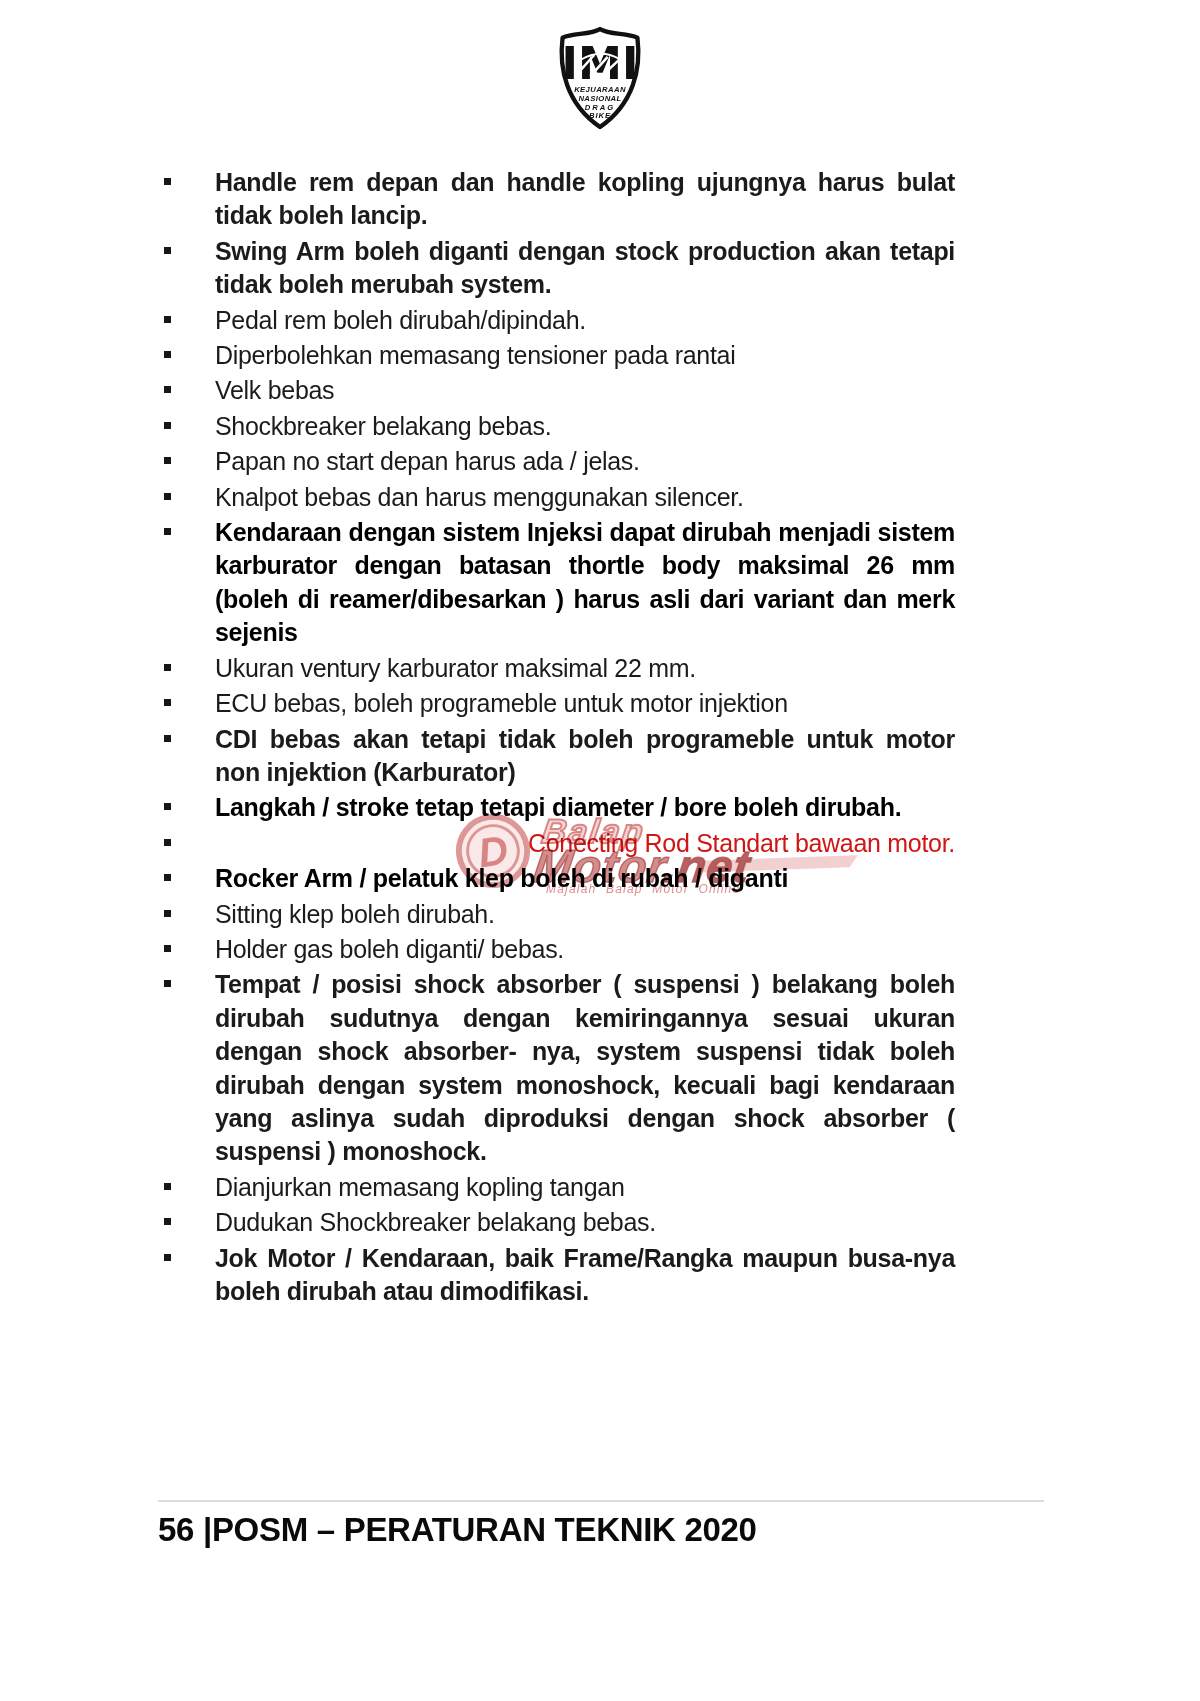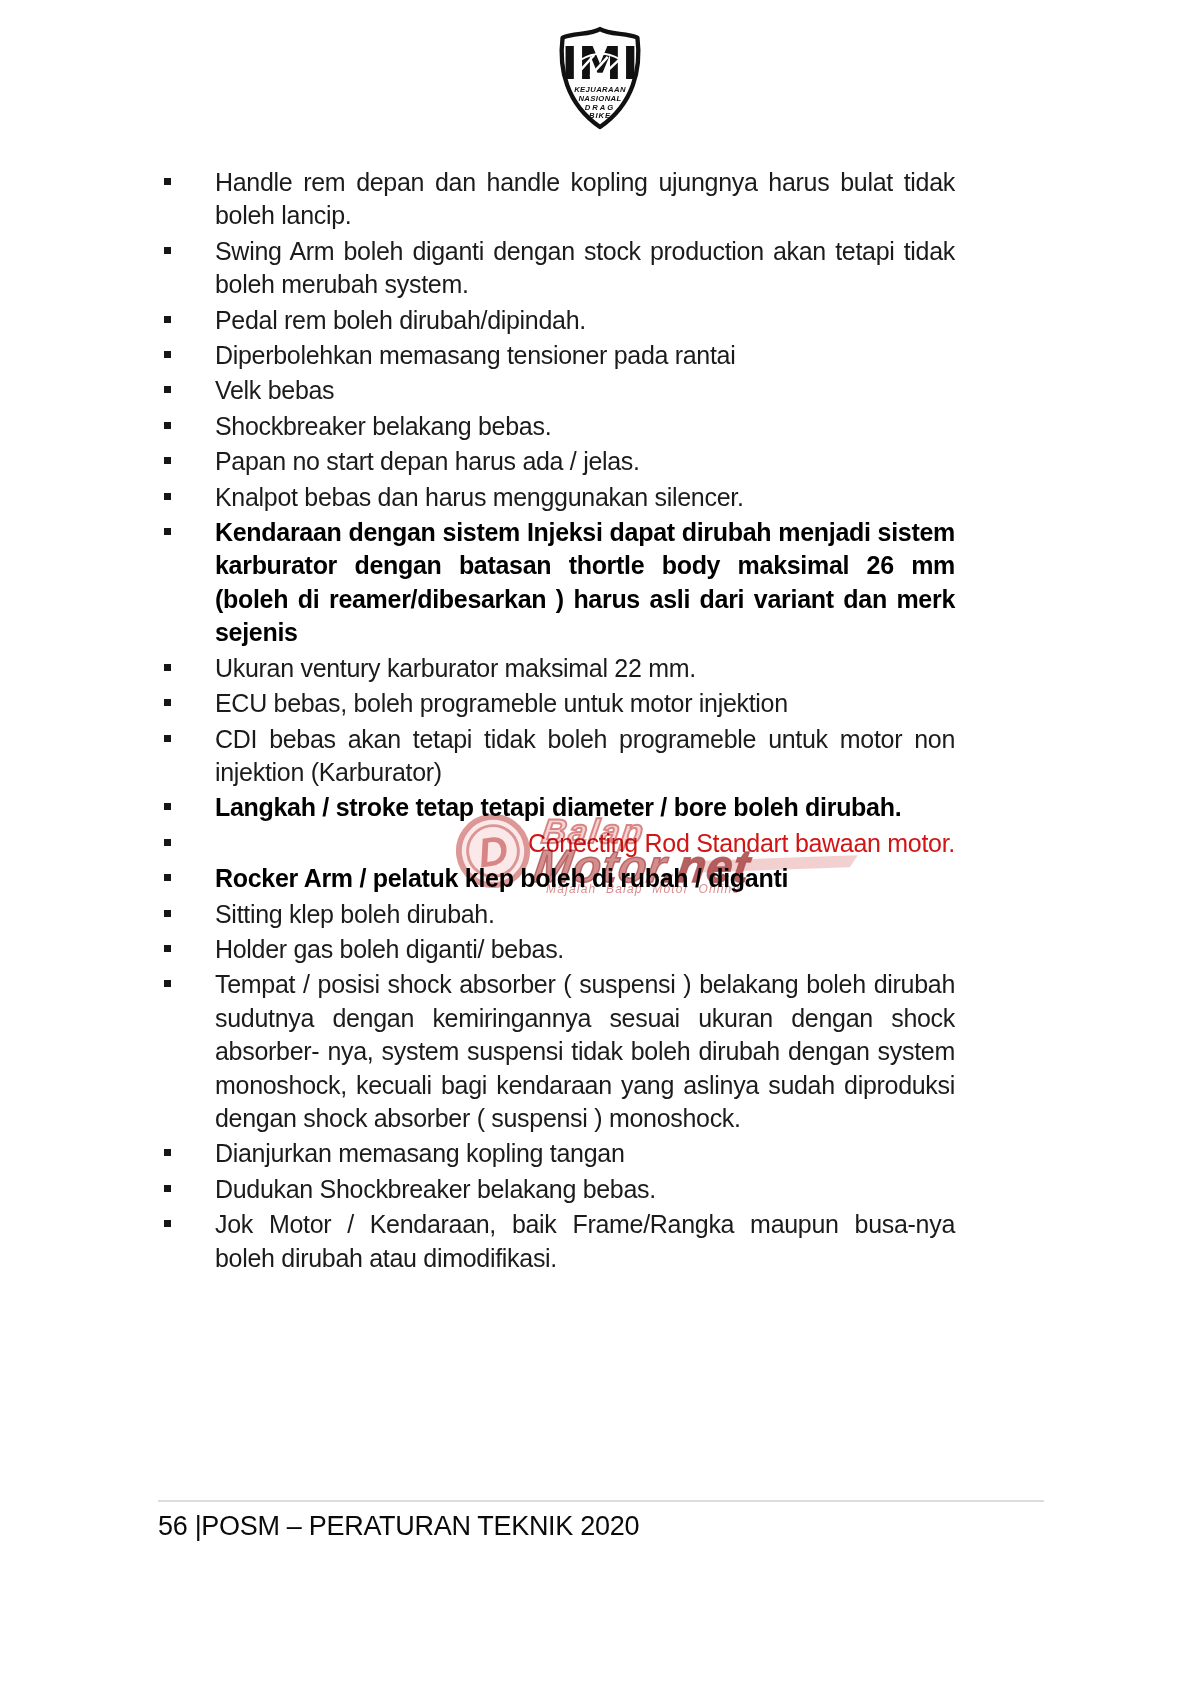--- a/index.html
+++ b/index.html
@@ -12,21 +12,21 @@
   
   .rules-list{position:absolute;left:164px;top:166px;width:800px;z-index:1;}
   .item{display:flex;margin-bottom:2px;}
   .bullet{flex:none;width:7px;height:7px;background:#161616;margin-top:12px;}
   .itext{
     margin-left:44px;width:740px;font-size:25px;line-height:33.4px;
     letter-spacing:-0.3px;color:#1b1b1b;text-align:left;
   }
   .itext.b{font-weight:bold;color:#000;}
   .itext.r{color:#d11414;text-align:right;}
-  .itext.j{text-align:justify;}
+  .itext.j{text-align:justify;font-weight:bold;}
   
   .watermark{
     position:absolute;left:448px;top:806px;width:430px;height:104px;z-index:3;
     mix-blend-mode:multiply;opacity:.85;pointer-events:none;font-style:italic;
   }
   .wm-circle{position:absolute;left:6px;top:6px;width:78px;height:78px;transform:rotate(-8deg);}
   .wm-balap{
     position:absolute;left:94px;top:6px;font-size:34px;font-weight:bold;letter-spacing:2px;
     transform:skewX(-8deg);color:rgba(246,202,202,0.95);-webkit-text-stroke:2px rgba(206,100,100,0.9);
   }
@@ -39,21 +39,21 @@
     position:absolute;left:252px;top:52px;width:152px;height:12px;
     background:rgba(228,145,145,0.5);transform:skewX(-35deg) rotate(-2deg);
   }
   .wm-tagline{
     position:absolute;left:98px;top:76px;font-size:12px;font-weight:normal;
     color:rgba(212,112,116,0.95);letter-spacing:1.2px;word-spacing:5px;
   }
   
   .footer-rule{position:absolute;left:158px;top:1500px;width:886px;height:2px;background:#dcdcdc;}
   .footer{
-    position:absolute;left:158px;top:1511px;font-size:27px;font-weight:normal;
+    position:absolute;left:158px;top:1511px;font-size:33px;font-weight:bold;
     color:#0a0a0a;letter-spacing:-0.3px;
   }
 </style>
 </head>
 <body>
 
 <div class="logo-wrap">
   <svg viewBox="0 0 100 108" width="96" height="104">
     <path d="M50 3 C40 9 22 7 11 12 C7 44 15 81 50 105 C85 81 93 44 89 12 C78 7 60 9 50 3 Z" fill="#ffffff" stroke="#111111" stroke-width="4.5" stroke-linejoin="round"></path>
     <text x="50" y="55" text-anchor="middle" font-size="46" font-weight="bold" font-family="DejaVu Sans, sans-serif" fill="#111111">IMI</text>

